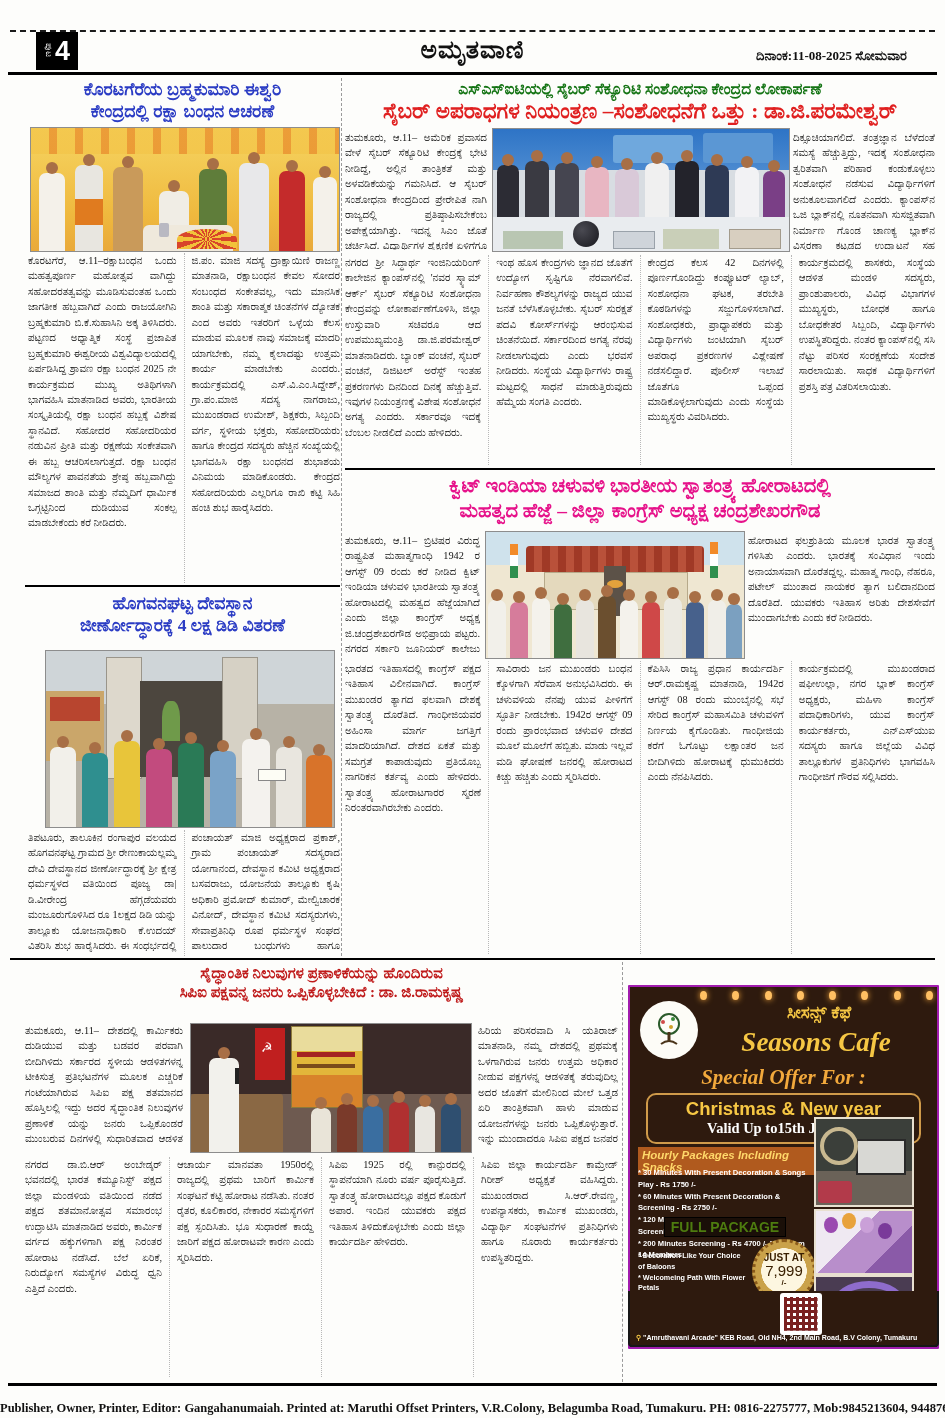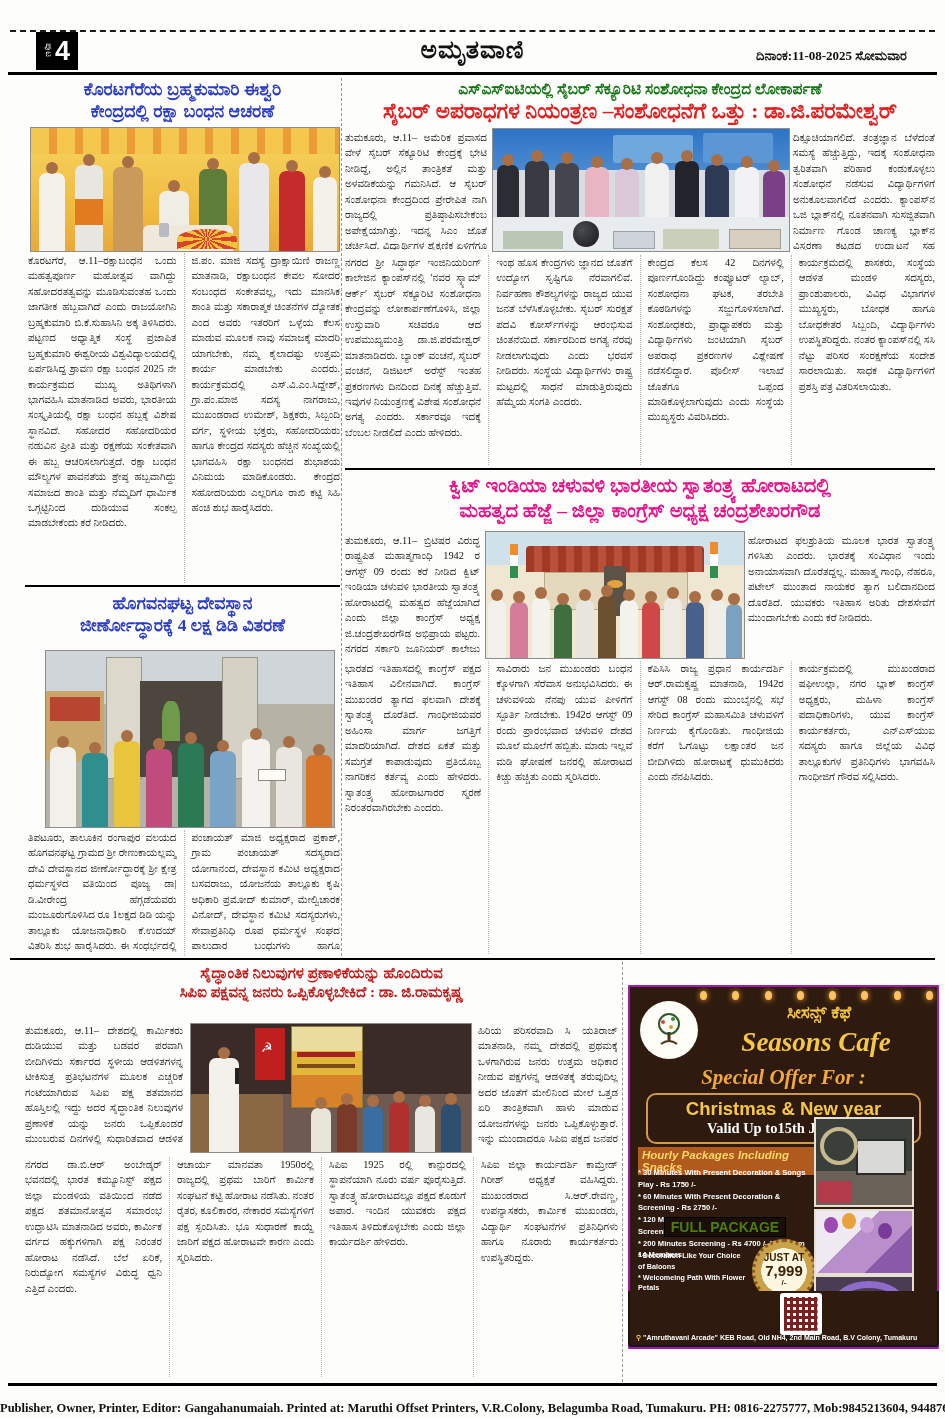--- a/index.html
+++ b/index.html
@@ -255,21 +255,21 @@
       <div>* Decoration Like Your Choice of Baloons</div>
       <div>* Welcomeing Path With Flower Petals</div>
       <div>* Screening For 9 Hours</div>
       <div>* Cold Fire Welcomes</div>
       <div>* Half Kg Cake</div>
       <div>* Snow Spray</div>
       <div>* Paper Blastor &amp; Snacks</div>
     </div>
     <div class="abs" style="left:122px;top:252px;width:58px;height:58px;border-radius:50%;background:radial-gradient(circle,#fdf6e0 55%,#caa24a 56%);border:3px dotted #8a5a1a;text-align:center;color:#3a2000;">
       <div style="font-size:10px;font-weight:bold;margin-top:10px;">JUST AT</div>
-      <div style="font-size:15px;font-weight:bold;line-height:1;">7,999</div>
+      <div style="font-size:15px;font-weight:normal;line-height:1;">7,999</div>
       <div style="font-size:8px;font-weight:bold;">/-</div>
     </div>
 
     <div class="adph" style="top:130px;height:86px;background:linear-gradient(180deg,#3b3f3a 0 60%,#6a6258 60%);">
       <div class="abs" style="left:40px;top:20px;width:46px;height:32px;background:#d8d8d4;border:2px solid #2a2a2a;"></div>
       <div class="abs" style="left:4px;top:8px;width:30px;height:30px;border-radius:50%;border:4px solid #c8b890;"></div>
       <div class="abs" style="left:2px;bottom:2px;width:34px;height:22px;background:#b23a4a;border-radius:4px;"></div>
     </div>
     <div class="adph" style="top:222px;height:62px;background:linear-gradient(135deg,#efe9f2 0 40%,#b88ecb 40% 70%,#8a5aa8 70%);">
       <div class="abs" style="left:8px;top:6px;width:14px;height:16px;border-radius:50%;background:#9a4ab0;"></div>

